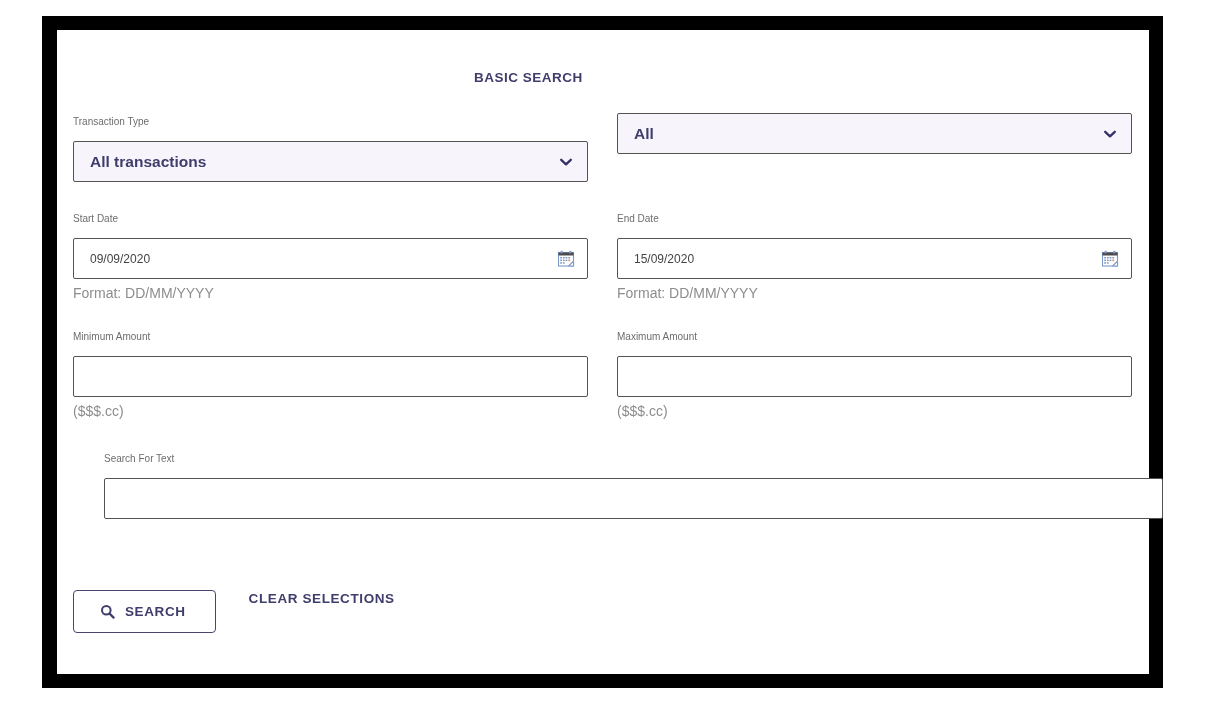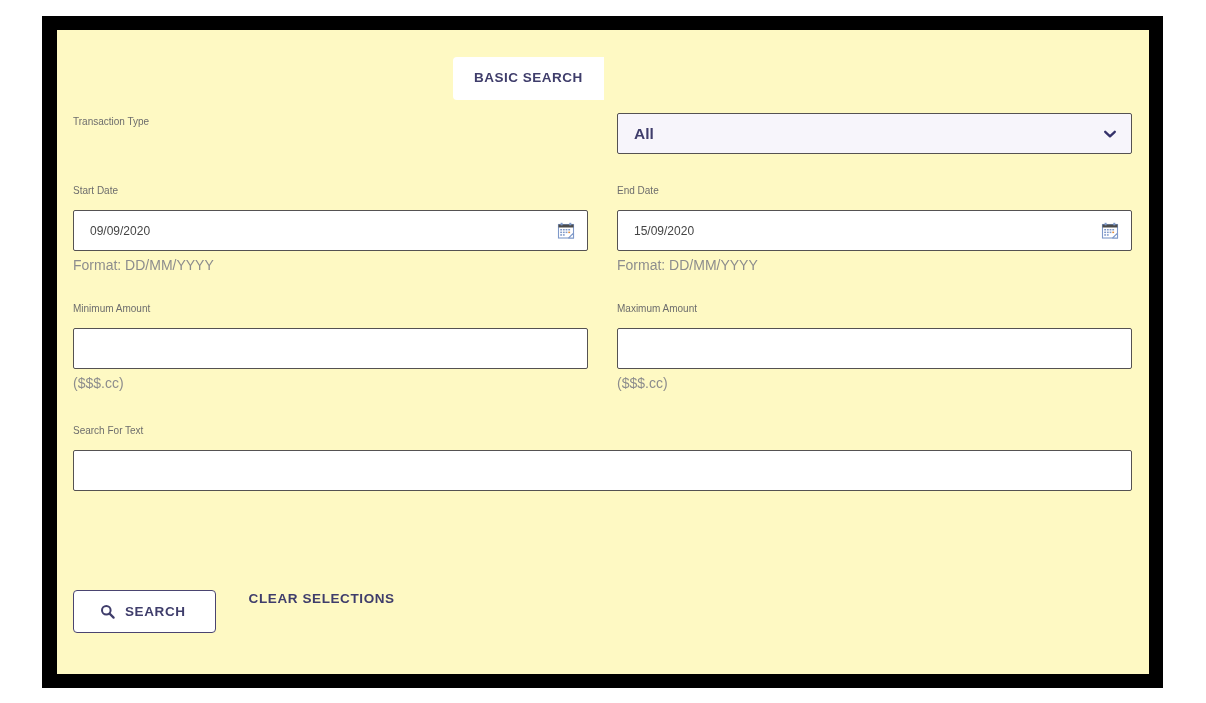--- a/index.html
+++ b/index.html
@@ -23,21 +23,21 @@
     height: 672px;
     background: #000000;
     box-sizing: border-box;
     padding: 14px 14px 14px 15px;
   }
 
   
   .panel {
     width: 100%;
     height: 100%;
-    background: #fef9c3;
+    background: #ffffff;
     box-sizing: border-box;
     position: relative;
   }
 
   
   .tabs {
     position: absolute;
     left: 396px;
     top: 27px;
     display: flex;
@@ -79,20 +79,21 @@
     display: flex;
     gap: 29px;
   }
   .col {
     width: 515px;
     flex: none;
   }
   .col-full {
     width: 1059px;
     flex: none;
+    margin-left: 31px;
   }
 
   .field-label {
     font-size: 10px;
     color: #6d6d6d;
     line-height: 18px;
     margin-bottom: 10px;
     display: block;
   }
 
@@ -217,20 +218,28 @@
 
     <div class="tabs">
       <div class="tab tab-basic">BASIC SEARCH</div>
     </div>
 
     <div class="form">
 
       <div class="row">
         <div class="col">
           <span class="field-label">Transaction Type</span>
+          <div class="select-box">
+            <span class="select-value">All transactions</span>
+            <span class="chevron">
+              <svg viewBox="0 0 14 14" width="14" height="14" aria-hidden="true">
+                <path d="M2.2 4.8 L7 9.4 L11.8 4.8" fill="none" stroke="#35326a" stroke-width="2.3" stroke-linecap="round" stroke-linejoin="round"></path>
+              </svg>
+            </span>
+          </div>
         </div>
 
         <div class="col">
           <div class="select-box">
             <span class="select-value">All</span>
             <span class="chevron">
               <svg viewBox="0 0 14 14" width="14" height="14" aria-hidden="true">
                 <path d="M2.2 4.8 L7 9.4 L11.8 4.8" fill="none" stroke="#35326a" stroke-width="2.3" stroke-linecap="round" stroke-linejoin="round"></path>
               </svg>
             </span>

